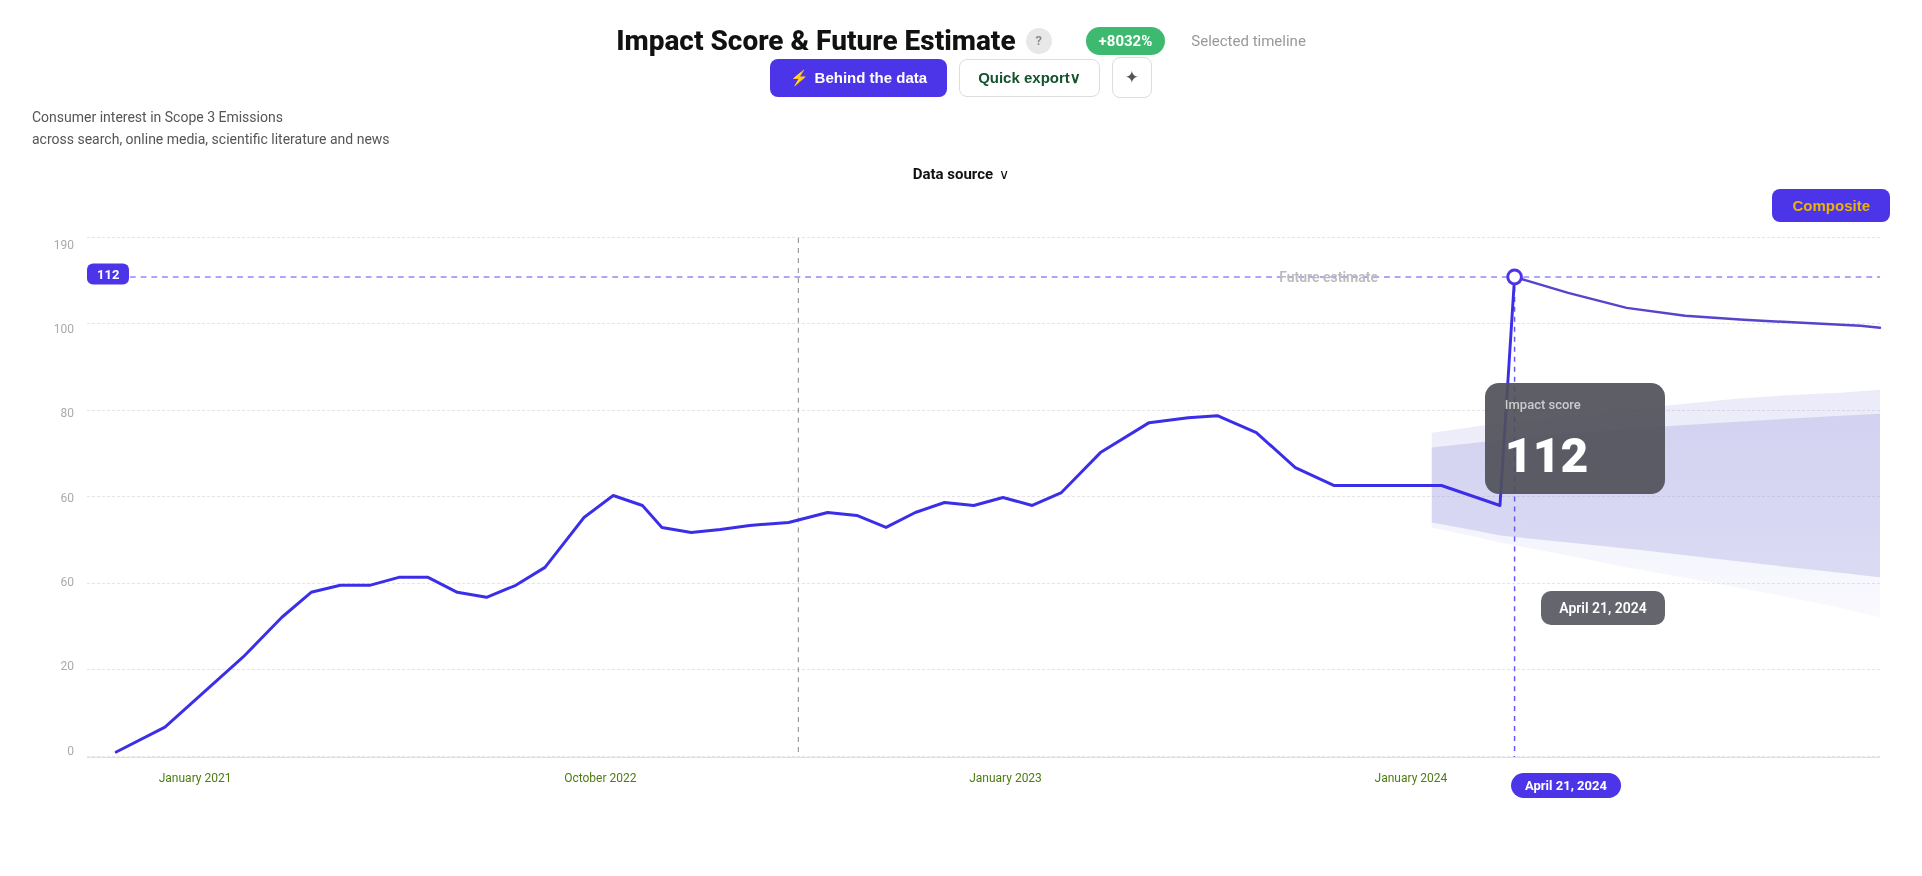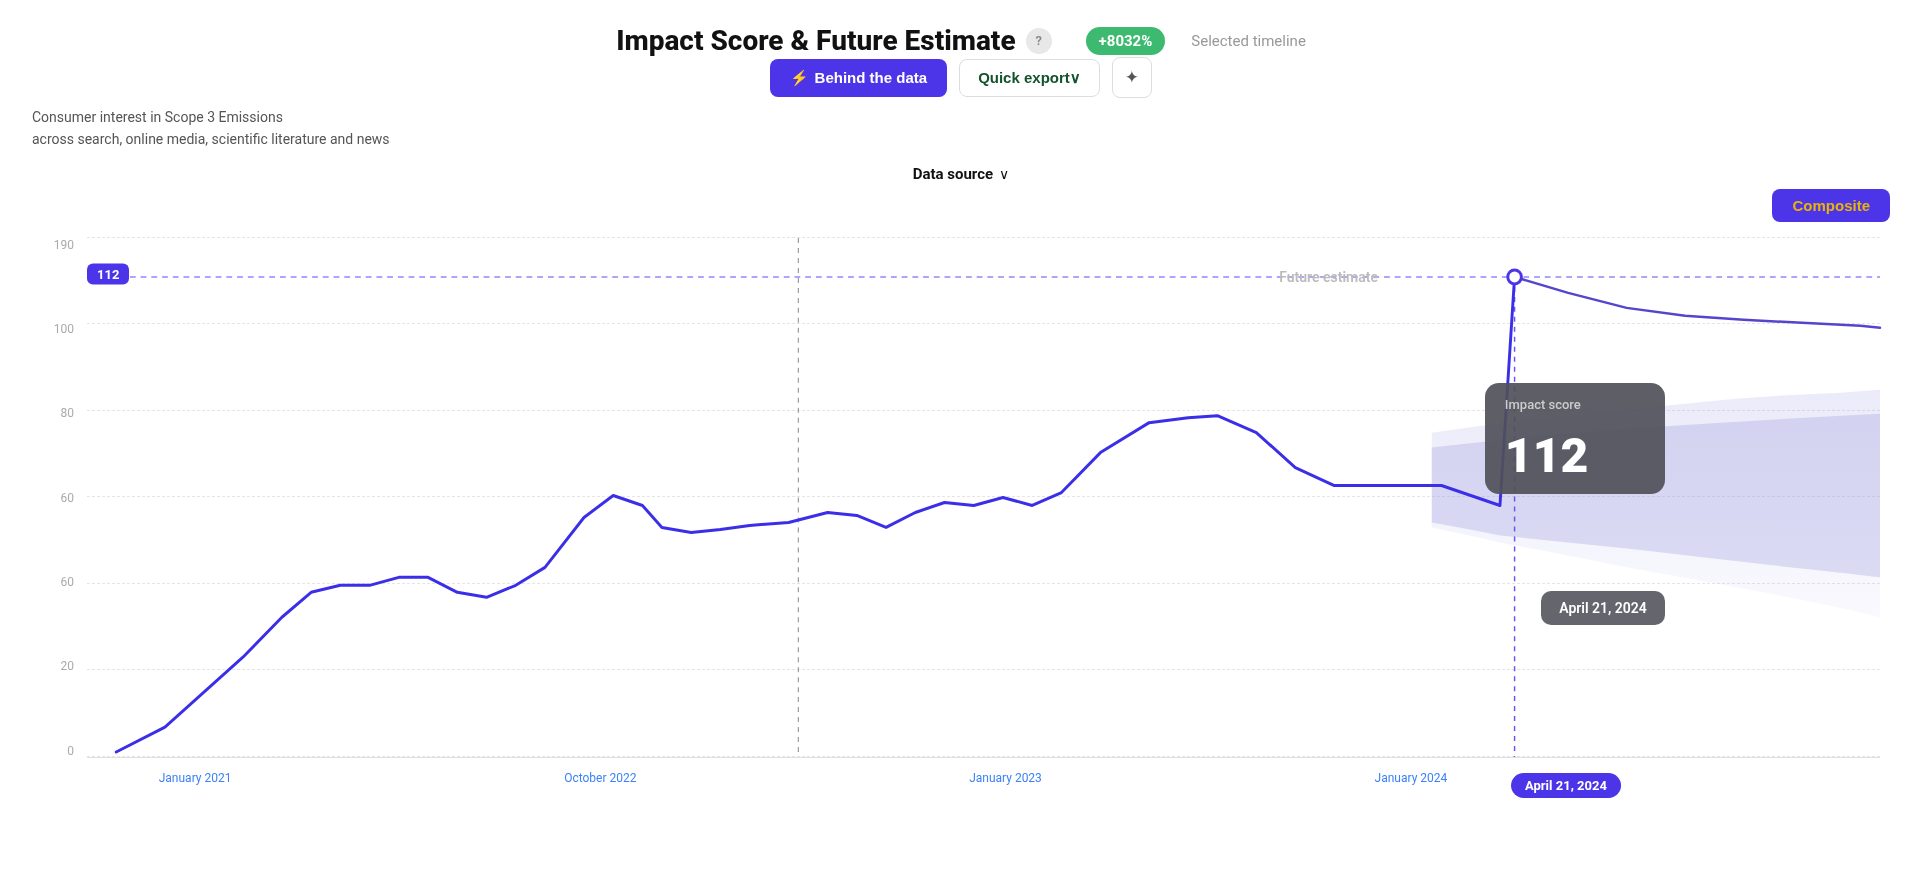--- a/index.html
+++ b/index.html
@@ -170,21 +170,21 @@
       left: 55px;
       right: 10px;
       bottom: 0;
       height: 40px;
       display: flex;
       justify-content: space-between;
       align-items: center;
     }
     .x-label {
       font-size: 12px;
-      color: #3b82f6;
+      color: #4d7c0f;
       text-align: center;
     }
     .value-badge {
       position: absolute;
       background: #4c35e8;
       color: #fff;
       font-size: 13px;
       font-weight: 700;
       padding: 3px 10px;
       border-radius: 6px;

